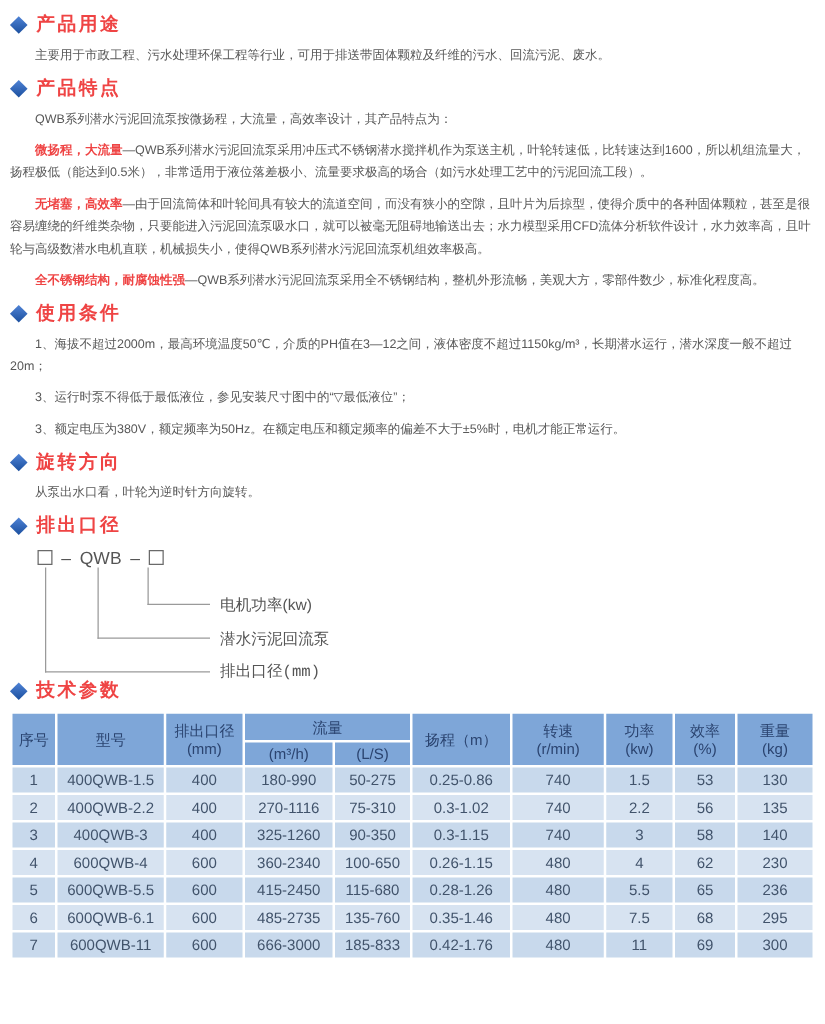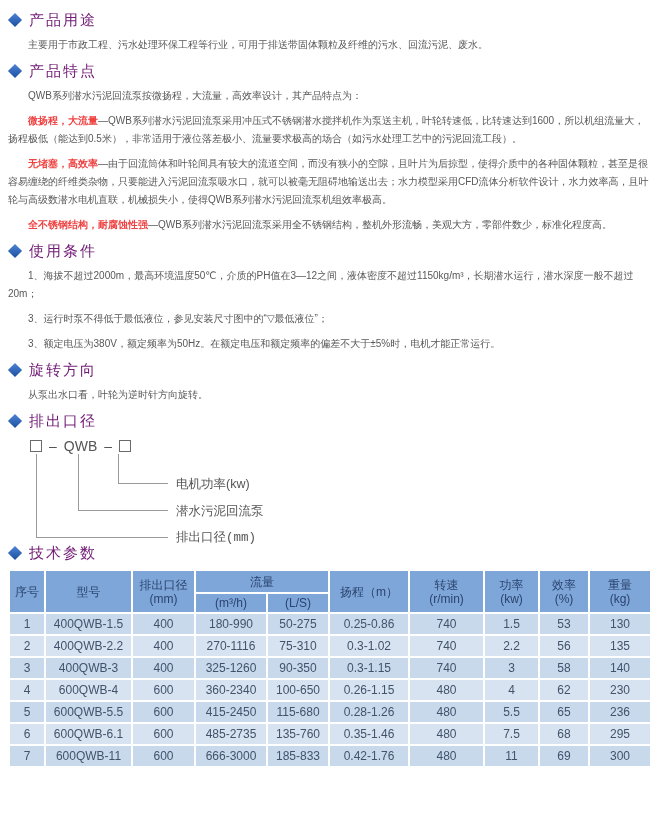--- a/index.html
+++ b/index.html
@@ -23,22 +23,22 @@
   }
   .diamond {
     width: 10px; height: 10px;
     background: linear-gradient(135deg, #4f83d6 0%, #1b4f9e 100%);
     transform: rotate(45deg);
     flex: 0 0 auto;
     margin-left: 2px;
   }
   .section-heading h2 {
     font-size: 15px;
-    font-weight: normal;
-    color: #701a75;
+    font-weight: bold;
+    color: #ef4444;
     letter-spacing: 2px;
     line-height: 20px;
   }
 
   
   p.body-text {
     font-size: 10px;
     line-height: 18px;
     text-indent: 2em;
     margin-bottom: 7px;

